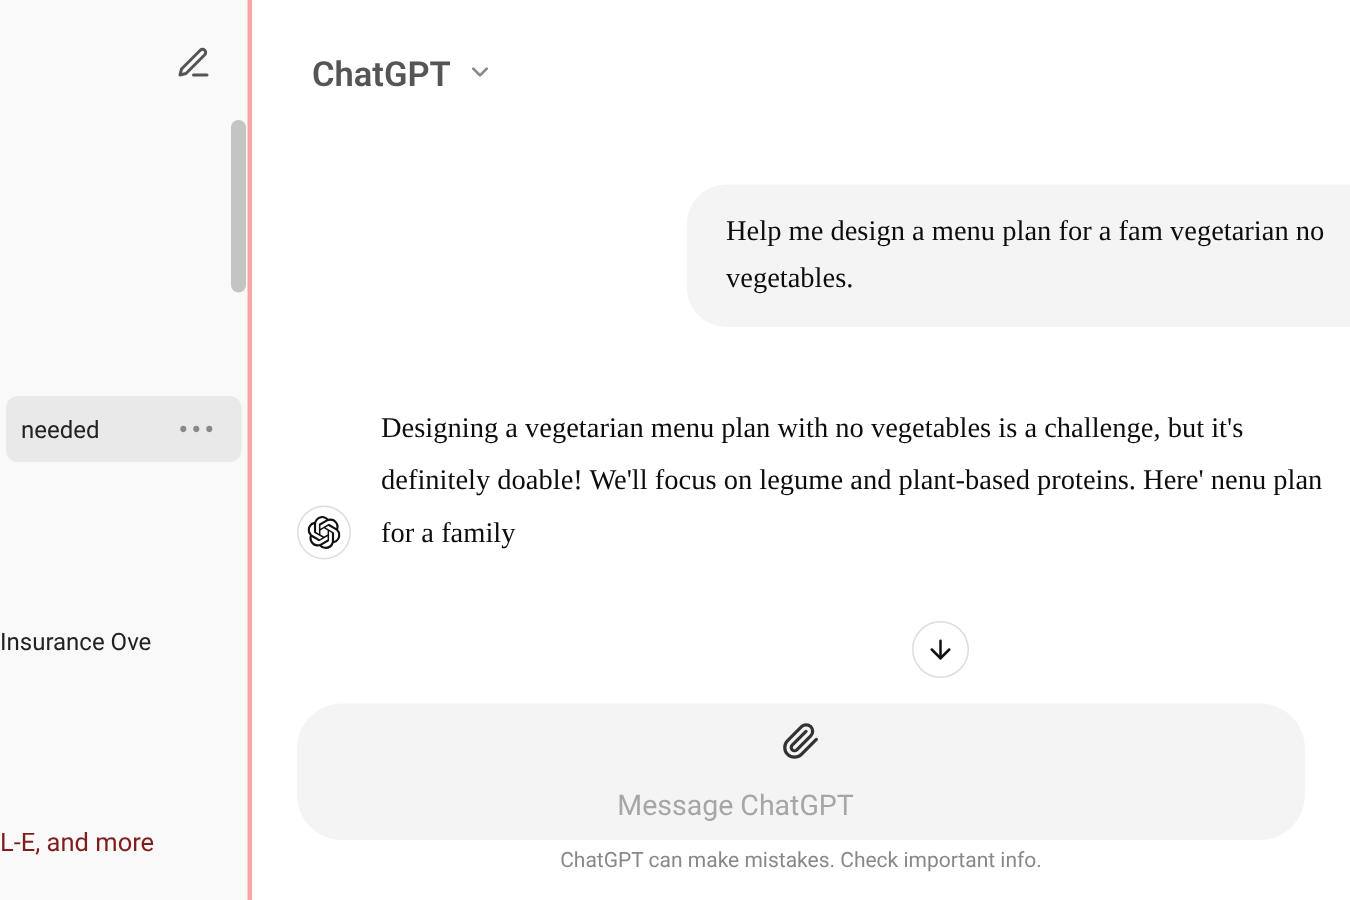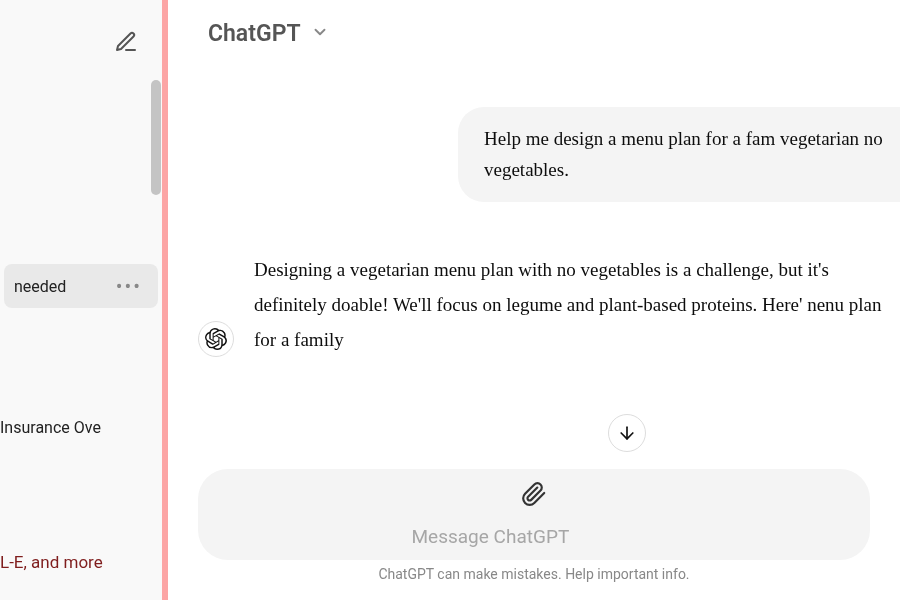--- a/index.html
+++ b/index.html
@@ -8,21 +8,21 @@
       width: 900px;
       height: 600px;
       overflow: hidden;
       display: flex;
       background: #ffffff;
       color: #0d0d0d;
     }
     .sidebar {
       width: 168px;
       background: #f9f9f9;
-      border-right: 6px solid #fca5a5;
+      border-right: 3px solid #fca5a5;
       display: flex;
       flex-direction: column;
       position: relative;
       overflow: hidden;
     }
     .sidebar-top {
       display: flex;
       justify-content: flex-end;
       padding: 30px 24px 10px;
     }
@@ -86,21 +86,21 @@
     .main {
       flex: 1;
       display: flex;
       flex-direction: column;
       position: relative;
       overflow: hidden;
     }
     .header {
       display: flex;
       align-items: center;
-      padding: 20px 40px 10px;
+      padding: 36px 40px 10px;
       gap: 10px;
     }
     .header-title {
       font-size: 23px;
       font-weight: 600;
       color: #555;
     }
     .chevron {
       color: #888;
     }
@@ -250,15 +250,15 @@
 
   <div class="composer-wrap">
     <div class="composer">
       <span class="attach-icon">
         <svg width="26" height="26" viewBox="0 0 24 24" fill="none" stroke="currentColor" stroke-width="2" stroke-linecap="round" stroke-linejoin="round">
           <path d="m21.44 11.05-9.19 9.19a6 6 0 0 1-8.49-8.49l8.57-8.57A4 4 0 1 1 18 8.84l-8.59 8.57a2 2 0 0 1-2.83-2.83l8.49-8.48"></path>
         </svg>
       </span>
       <input class="composer-input" type="text" placeholder="Message ChatGPT" style="">
     </div>
-    <div class="disclaimer">ChatGPT can make mistakes. Help important info.</div>
+    <div class="disclaimer">ChatGPT can make mistakes. Check important info.</div>
   </div>
 </div>
 
 </body></html>

